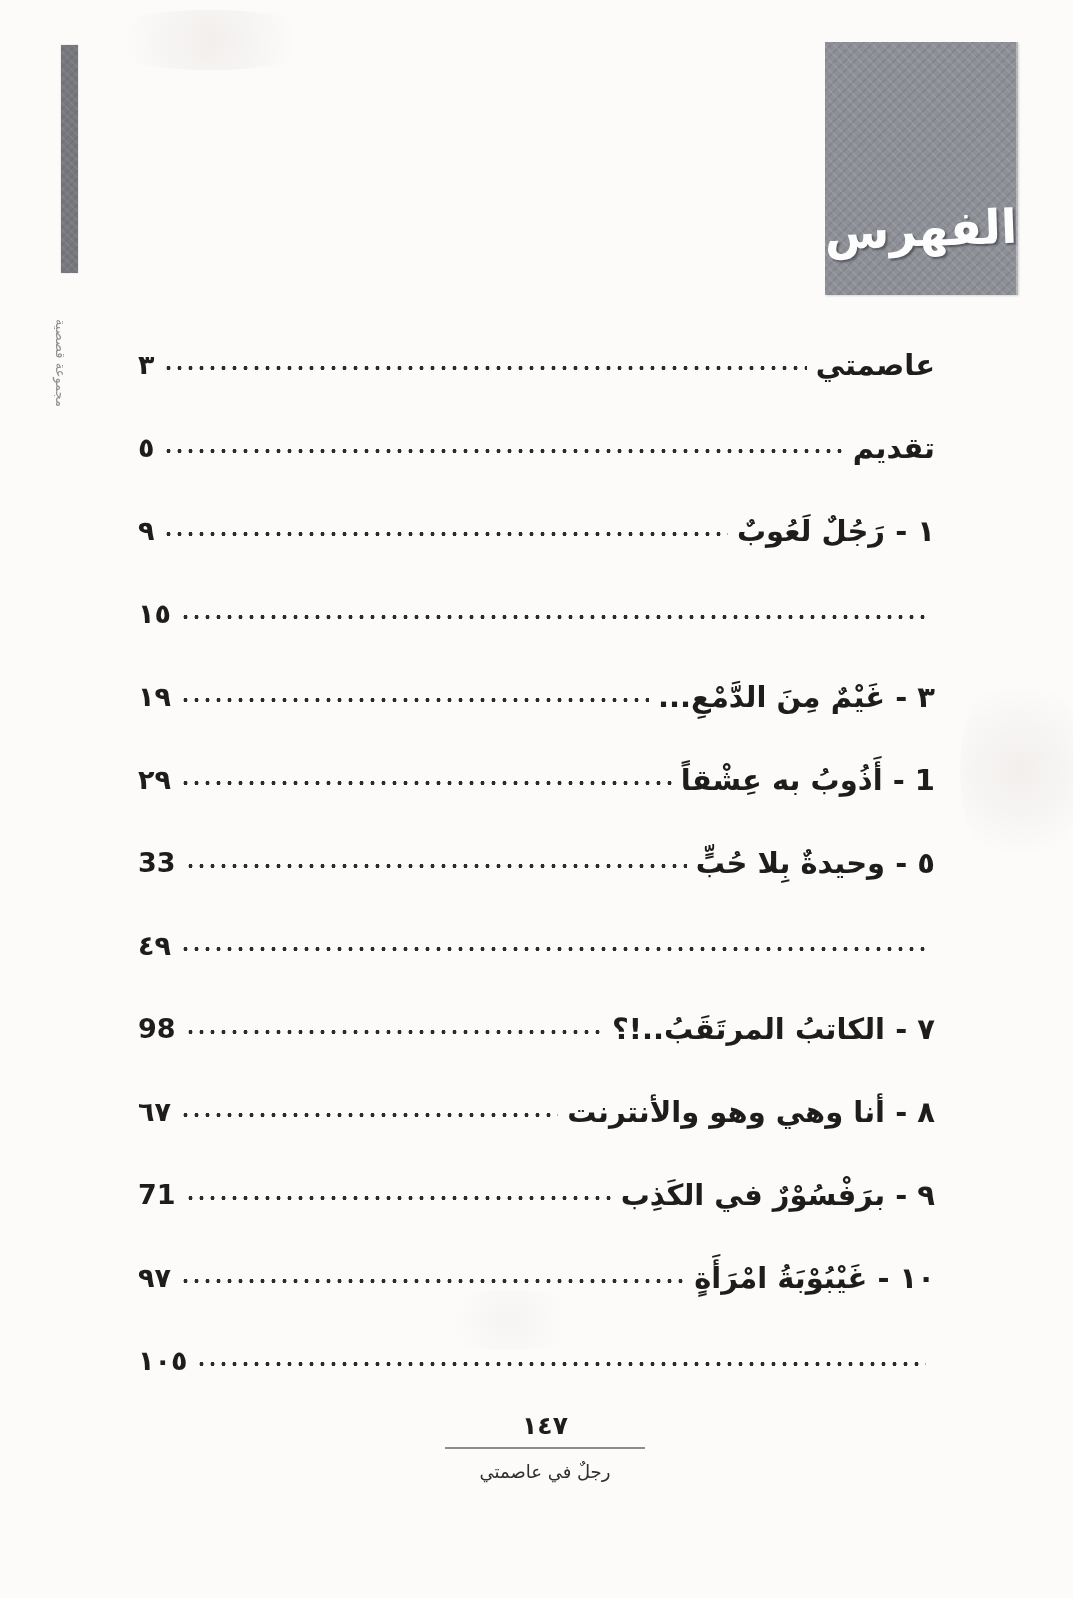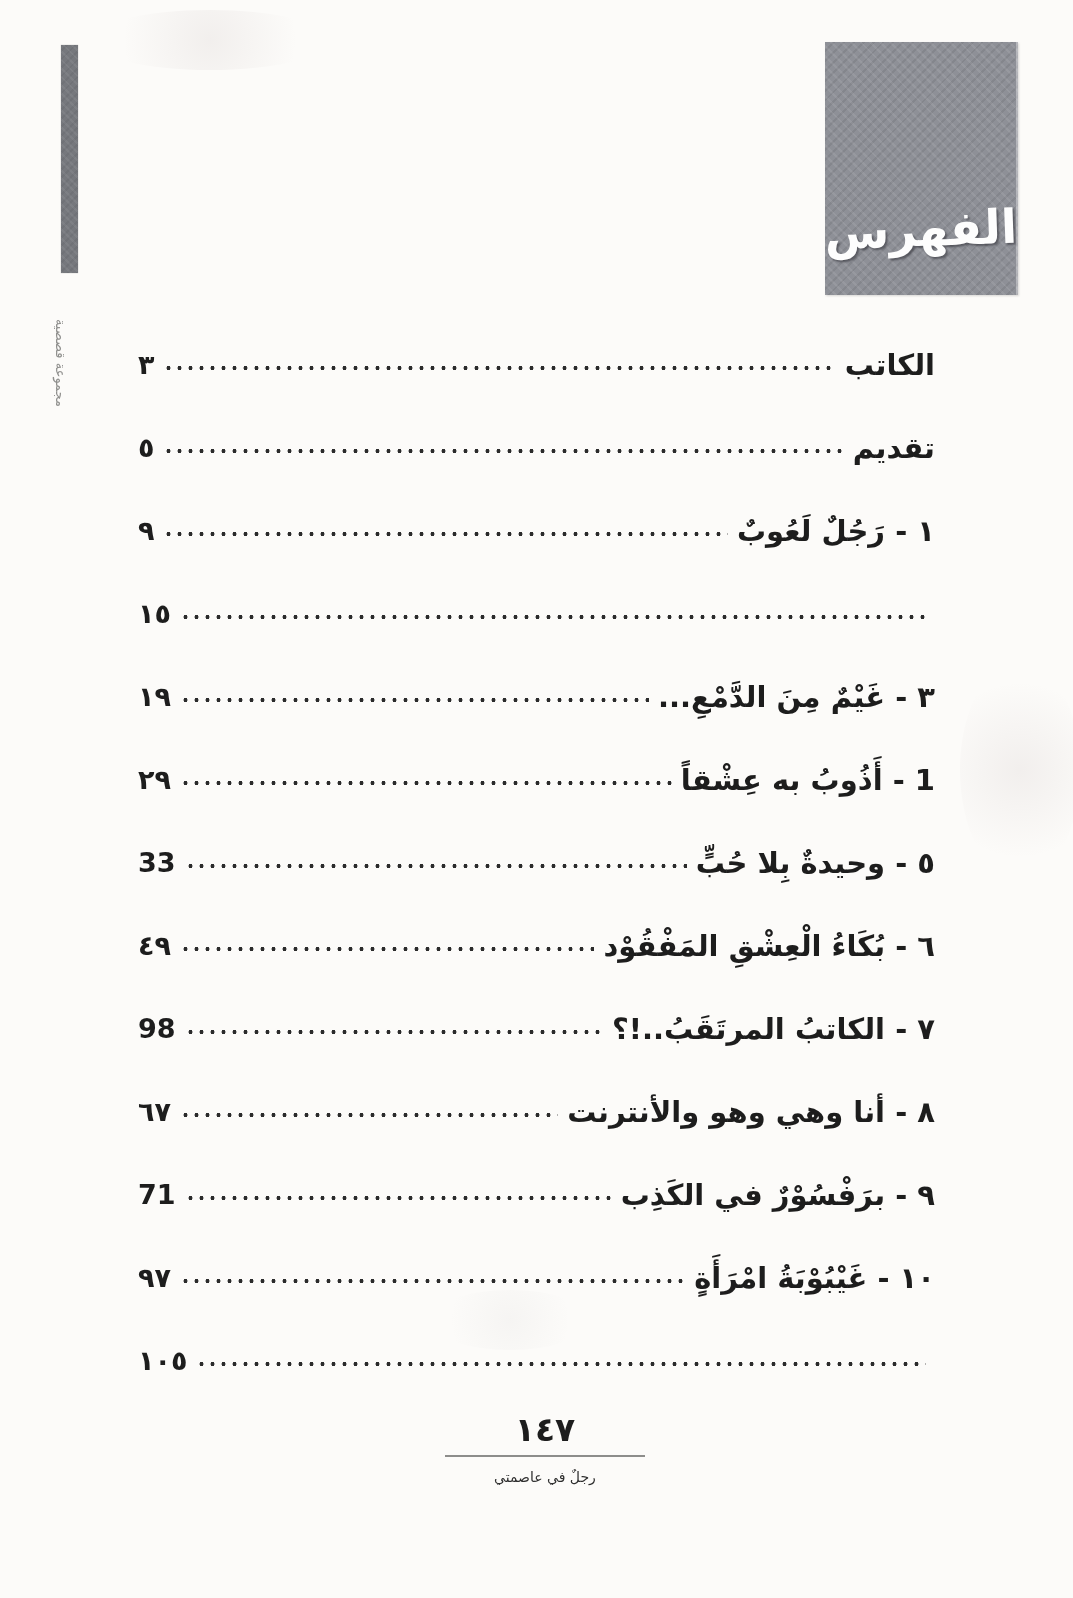--- a/index.html
+++ b/index.html
@@ -122,32 +122,32 @@
   
   .footer {
     position: absolute;
     left: 445px;
     top: 1413px;
     width: 200px;
     text-align: center;
   }
   .footer-page-number {
     font-weight: bold;
-    font-size: 33px;
+    font-size: 25px;
     line-height: 1;
     letter-spacing: 3px;
     display: block;
   }
   .footer-rule {
     border: none;
     border-top: 2px solid #8d8d8b;
     margin: 9px 0 12px 0;
   }
   .footer-book-title {
-    font-size: 14px;
+    font-size: 18px;
     color: #2e2e2e;
     direction: rtl;
     display: block;
     white-space: nowrap;
   }
 </style>
 </head>
 <body>
 
 <div class="smudge s1"></div>
@@ -157,21 +157,21 @@
 <div class="spine-bar"></div>
 <div class="spine-caption">مجموعة قصصية</div>
 
 <div class="header-box">
   <div class="header-title">الفهرس</div>
 </div>
 
 <div class="toc">
 
   <div class="toc-row">
-    <span class="toc-title">الكاتب</span>
+    <span class="toc-title">عاصمتي</span>
     <span class="toc-dots"></span>
     <span class="toc-page">٣</span>
   </div>
 
   <div class="toc-row">
     <span class="toc-title">تقديم</span>
     <span class="toc-dots"></span>
     <span class="toc-page">٥</span>
   </div>
 
@@ -198,21 +198,20 @@
     <span class="toc-page">٢٩</span>
   </div>
 
   <div class="toc-row">
     <span class="toc-title">٥ - وحيدةٌ بِلا حُبٍّ</span>
     <span class="toc-dots"></span>
     <span class="toc-page">33</span>
   </div>
 
   <div class="toc-row">
-    <span class="toc-title">٦ - بُكَاءُ الْعِشْقِ المَفْقُوْد</span>
     <span class="toc-dots"></span>
     <span class="toc-page">٤٩</span>
   </div>
 
   <div class="toc-row">
     <span class="toc-title">٧ - الكاتبُ المرتَقَبُ..!؟</span>
     <span class="toc-dots"></span>
     <span class="toc-page">98</span>
   </div>
 

